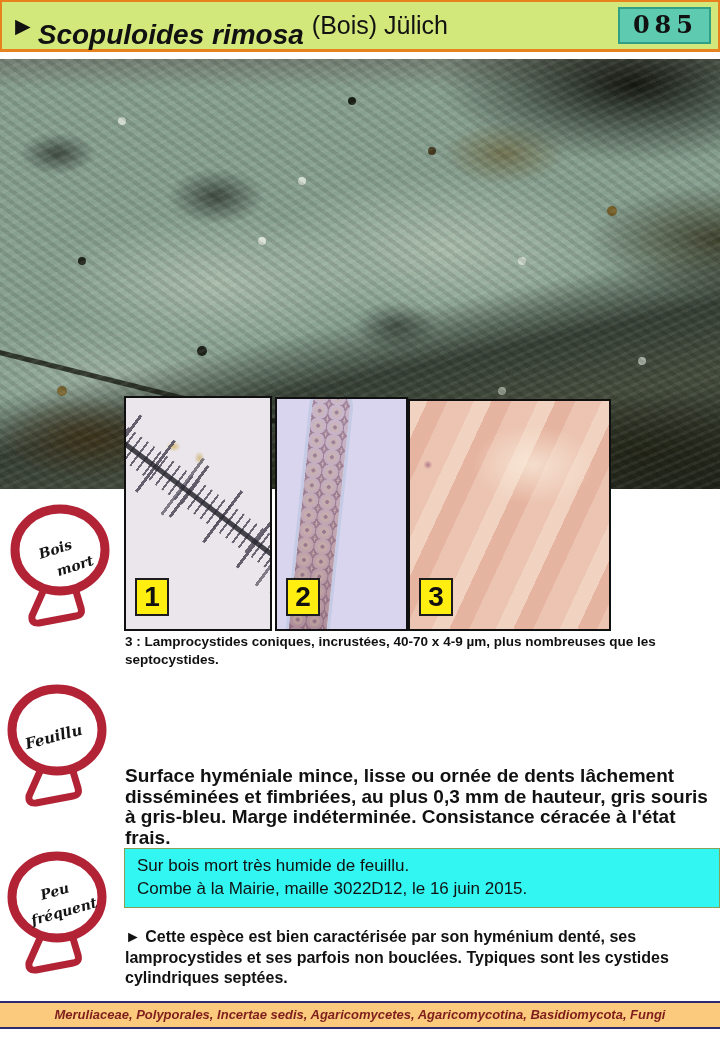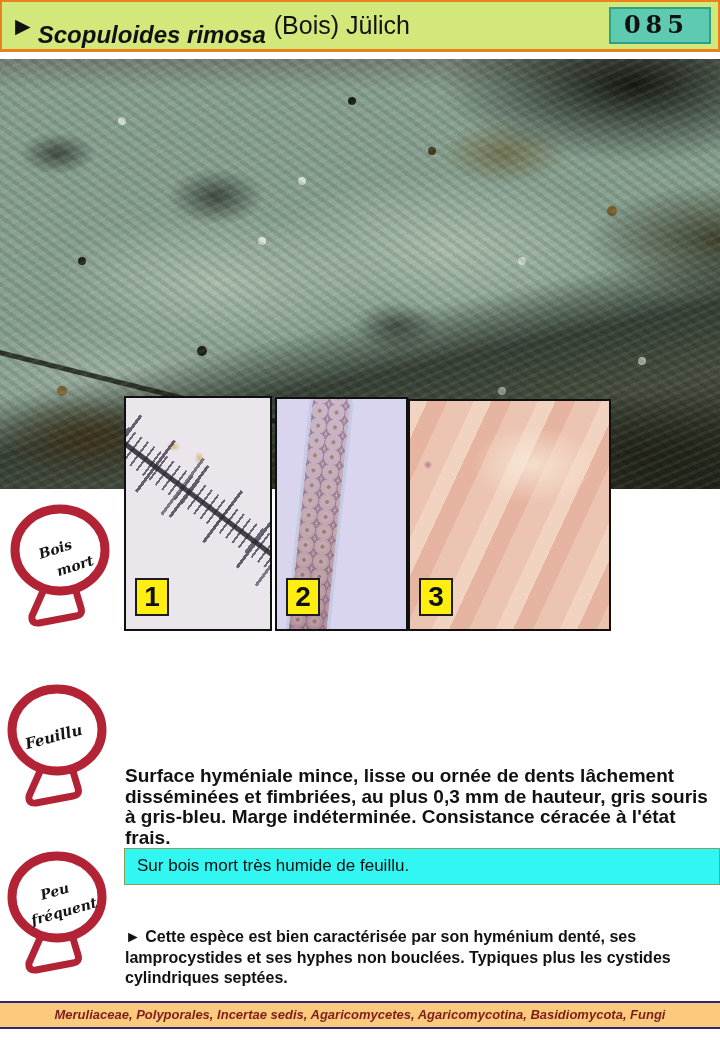--- a/index.html
+++ b/index.html
@@ -7,26 +7,26 @@
     width:720px;height:1040px;position:relative;background:#fff;
     font-family:"Liberation Sans",sans-serif;color:#111;overflow:hidden;
   }
   
   .header{
     position:absolute;left:0;top:0;width:720px;height:52px;box-sizing:border-box;
     background:#d3e87b;border:2px solid #e8821e;border-bottom-width:3px;
     display:flex;align-items:center;padding-left:8px;
   }
   .arrow{font-size:26px;font-weight:bold;font-style:normal;line-height:1;margin-right:2px;}
-  .species{font-size:24px;font-weight:bold;font-style:italic;letter-spacing:0px;white-space:nowrap;margin-top:19px;}
+  .species{font-size:28px;font-weight:bold;font-style:italic;letter-spacing:0px;white-space:nowrap;margin-top:19px;}
   .authority{font-size:25px;font-weight:400;margin-left:8px;white-space:nowrap;}
   .num-badge{
     margin-left:auto;margin-right:7px;background:#5ecbb1;border:2px solid #2f9f86;
     font-family:"DejaVu Serif",serif;font-weight:bold;font-size:24px;letter-spacing:5px;
-    padding:2px 20px 2px 13px;line-height:1.2;
+    padding:2px 11px 2px 13px;line-height:1.2;
   }
   
   .photo{
     position:absolute;left:0;top:59px;width:720px;height:430px;overflow:hidden;
     background:
       radial-gradient(ellipse 130px 60px at 12% 88%, rgba(61,48,22,.85), transparent 70%),
       radial-gradient(ellipse 200px 80px at 45% 97%, rgba(24,26,14,.9), transparent 70%),
       radial-gradient(ellipse 260px 90px at 90% 92%, rgba(30,32,18,.85), transparent 70%),
       linear-gradient(168deg, transparent 58%, rgba(16,18,10,.68) 68%, rgba(34,34,18,.66) 80%, rgba(12,14,8,.85) 100%),
       radial-gradient(ellipse 300px 120px at 88% 6%, rgba(14,16,9,.95), transparent 65%),
@@ -165,25 +165,27 @@
 <svg class="picto" style="left:2px;top:850px;" viewBox="0 0 110 128">
   <path d="M39 86 L27 113 q-1 8 7 7 l37 -7 q7 -1 5 -8 l-6 -20" fill="#ffffff" stroke="#b32336" stroke-width="7" stroke-linejoin="round"></path>
   <ellipse cx="55" cy="47" rx="45" ry="41" fill="#ffffff" stroke="#b32336" stroke-width="9"></ellipse>
   <text transform="rotate(-16 55 55)" font-size="14">
     <tspan x="42" y="46">Peu</tspan>
     <tspan x="26" y="68">fréquent</tspan>
   </text>
 </svg>
 
 <div class="micro-notes">
+  <div>3 : Lamprocystides coniques, incrustées, 40-70 x 4-9 µm, plus nombreuses que les septocystides.</div>
 </div>
 
 <div class="descr">Surface hyméniale mince, lisse ou ornée de dents lâchement disséminées et fimbriées, au plus 0,3 mm de hauteur, gris souris à gris-bleu. Marge indéterminée. Consistance céracée à l'état frais.</div>
 
 <div class="habitat">
   <div>Sur bois mort très humide de feuillu.</div>
+  <div>Combe à la Mairie, maille 3022D12, le 16 juin 2015.</div>
 </div>
 
-<div class="remarks">► Cette espèce est bien caractérisée par son hyménium denté, ses lamprocystides et ses hyphes non bouclées. Typiques plus les cystides cylindriques septées.</div>
+<div class="remarks">► Cette espèce est bien caractérisée par son hyménium denté, ses lamprocystides et ses parfois non bouclées. Typiques sont les cystides cylindriques septées.</div>
 
 <div class="footer">
   <span>Meruliaceae, Polyporales, Incertae sedis, Agaricomycetes, Agaricomycotina, Basidiomycota, Fungi</span>
 </div>
 
 </body></html>

